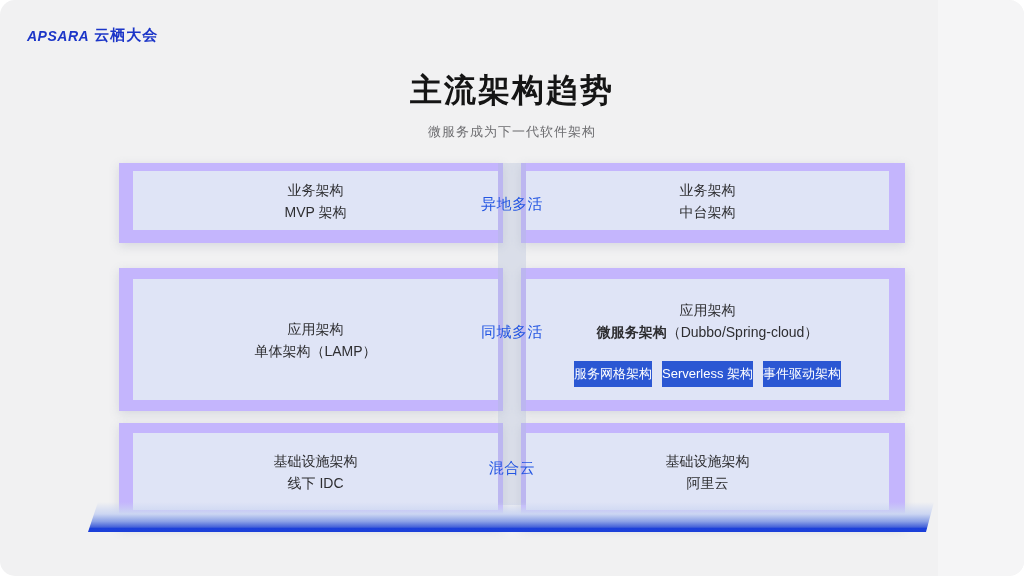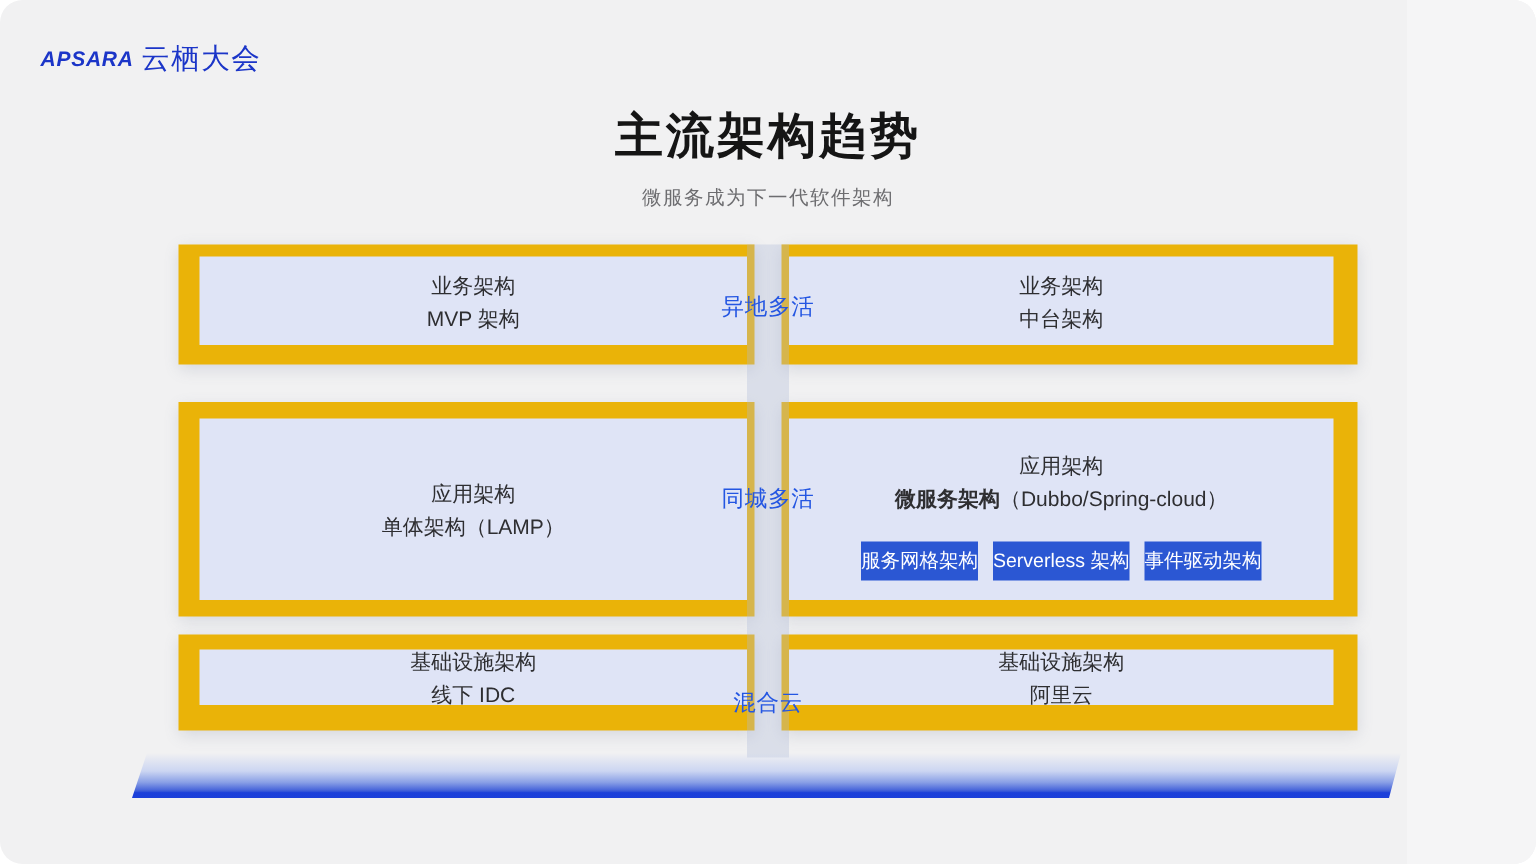--- a/index.html
+++ b/index.html
@@ -6,31 +6,31 @@
   .slide{
     position:relative;width:1024px;height:576px;overflow:hidden;
     background:#f1f1f2;
     font-family:"Liberation Sans","DejaVu Sans",sans-serif;
     border-radius:15px;
   }
   .bg-right{position:absolute;left:938px;top:0;width:86px;height:576px;background:#f5f5f6;}
   
   .logo{position:absolute;left:27px;top:26px;display:flex;align-items:center;gap:5px;color:#1b35c8;z-index:2;}
   .logo .brand{font-weight:800;font-style:italic;font-size:14px;letter-spacing:.5px;}
-  .logo .event{font-size:19px;font-weight:400;letter-spacing:1px;}
+  .logo .event{font-size:15px;font-weight:700;letter-spacing:1px;}
   
   .title{position:absolute;left:0;right:0;top:69px;text-align:center;font-size:32px;font-weight:600;color:#151515;letter-spacing:2px;z-index:2;}
   .subtitle{position:absolute;left:0;right:0;top:123px;text-align:center;font-size:13px;color:#6d6d70;letter-spacing:1px;z-index:2;}
   
-  .card{position:absolute;background:#eab308;box-shadow:0 3px 10px rgba(105,115,140,.20);z-index:1;}
+  .card{position:absolute;background:#c4b5fd;box-shadow:0 3px 10px rgba(105,115,140,.20);z-index:1;}
   .card.l{left:119px;width:384px;}
   .card.r{left:521px;width:384px;}
   .row1{top:163px;height:80px;}
   .row2{top:268px;height:143px;}
-  .row3{top:423px;height:64px;}
+  .row3{top:423px;height:104px;}
   .inner{
     position:absolute;background:#dfe4f6;
     display:flex;flex-direction:column;align-items:center;justify-content:center;
     font-size:14px;line-height:22px;color:#2e2e31;text-align:center;
   }
   .l .inner{left:14px;right:5px;}
   .r .inner{left:5px;right:16px;}
   .row1 .inner{top:8px;bottom:13px;}
   .row2 .inner{top:11px;bottom:11px;}
   .row3 .inner{top:10px;bottom:17px;}

